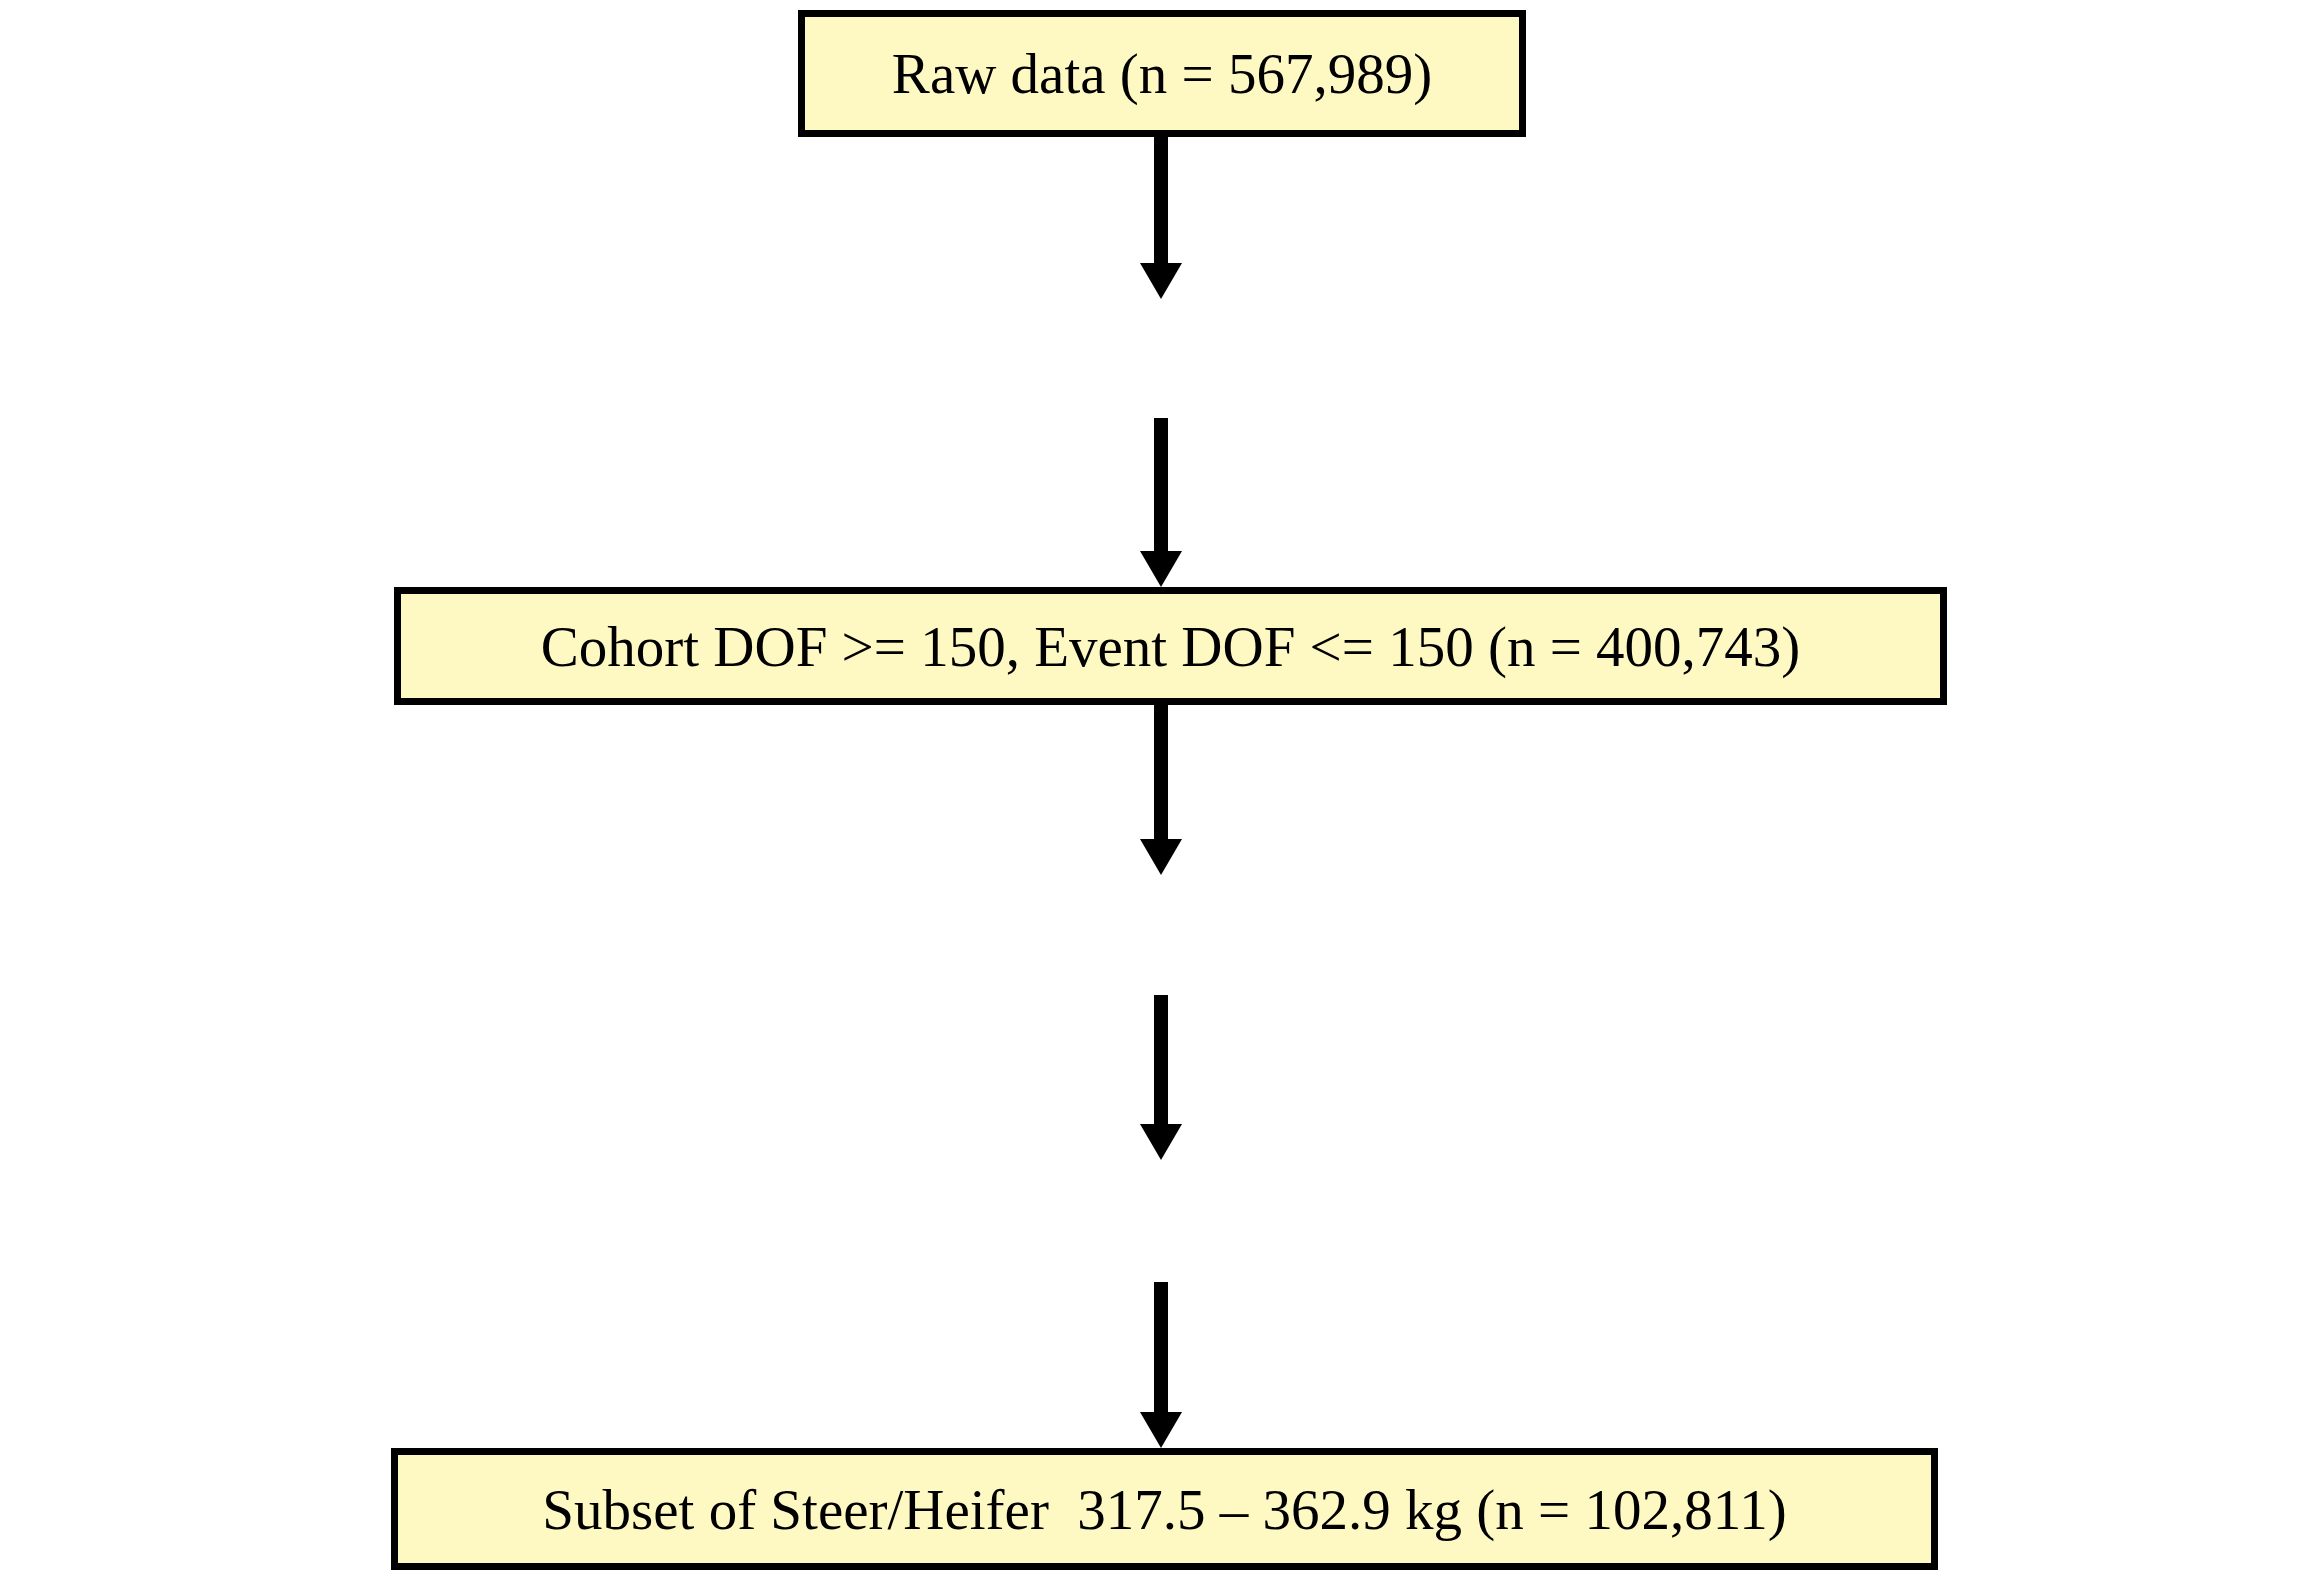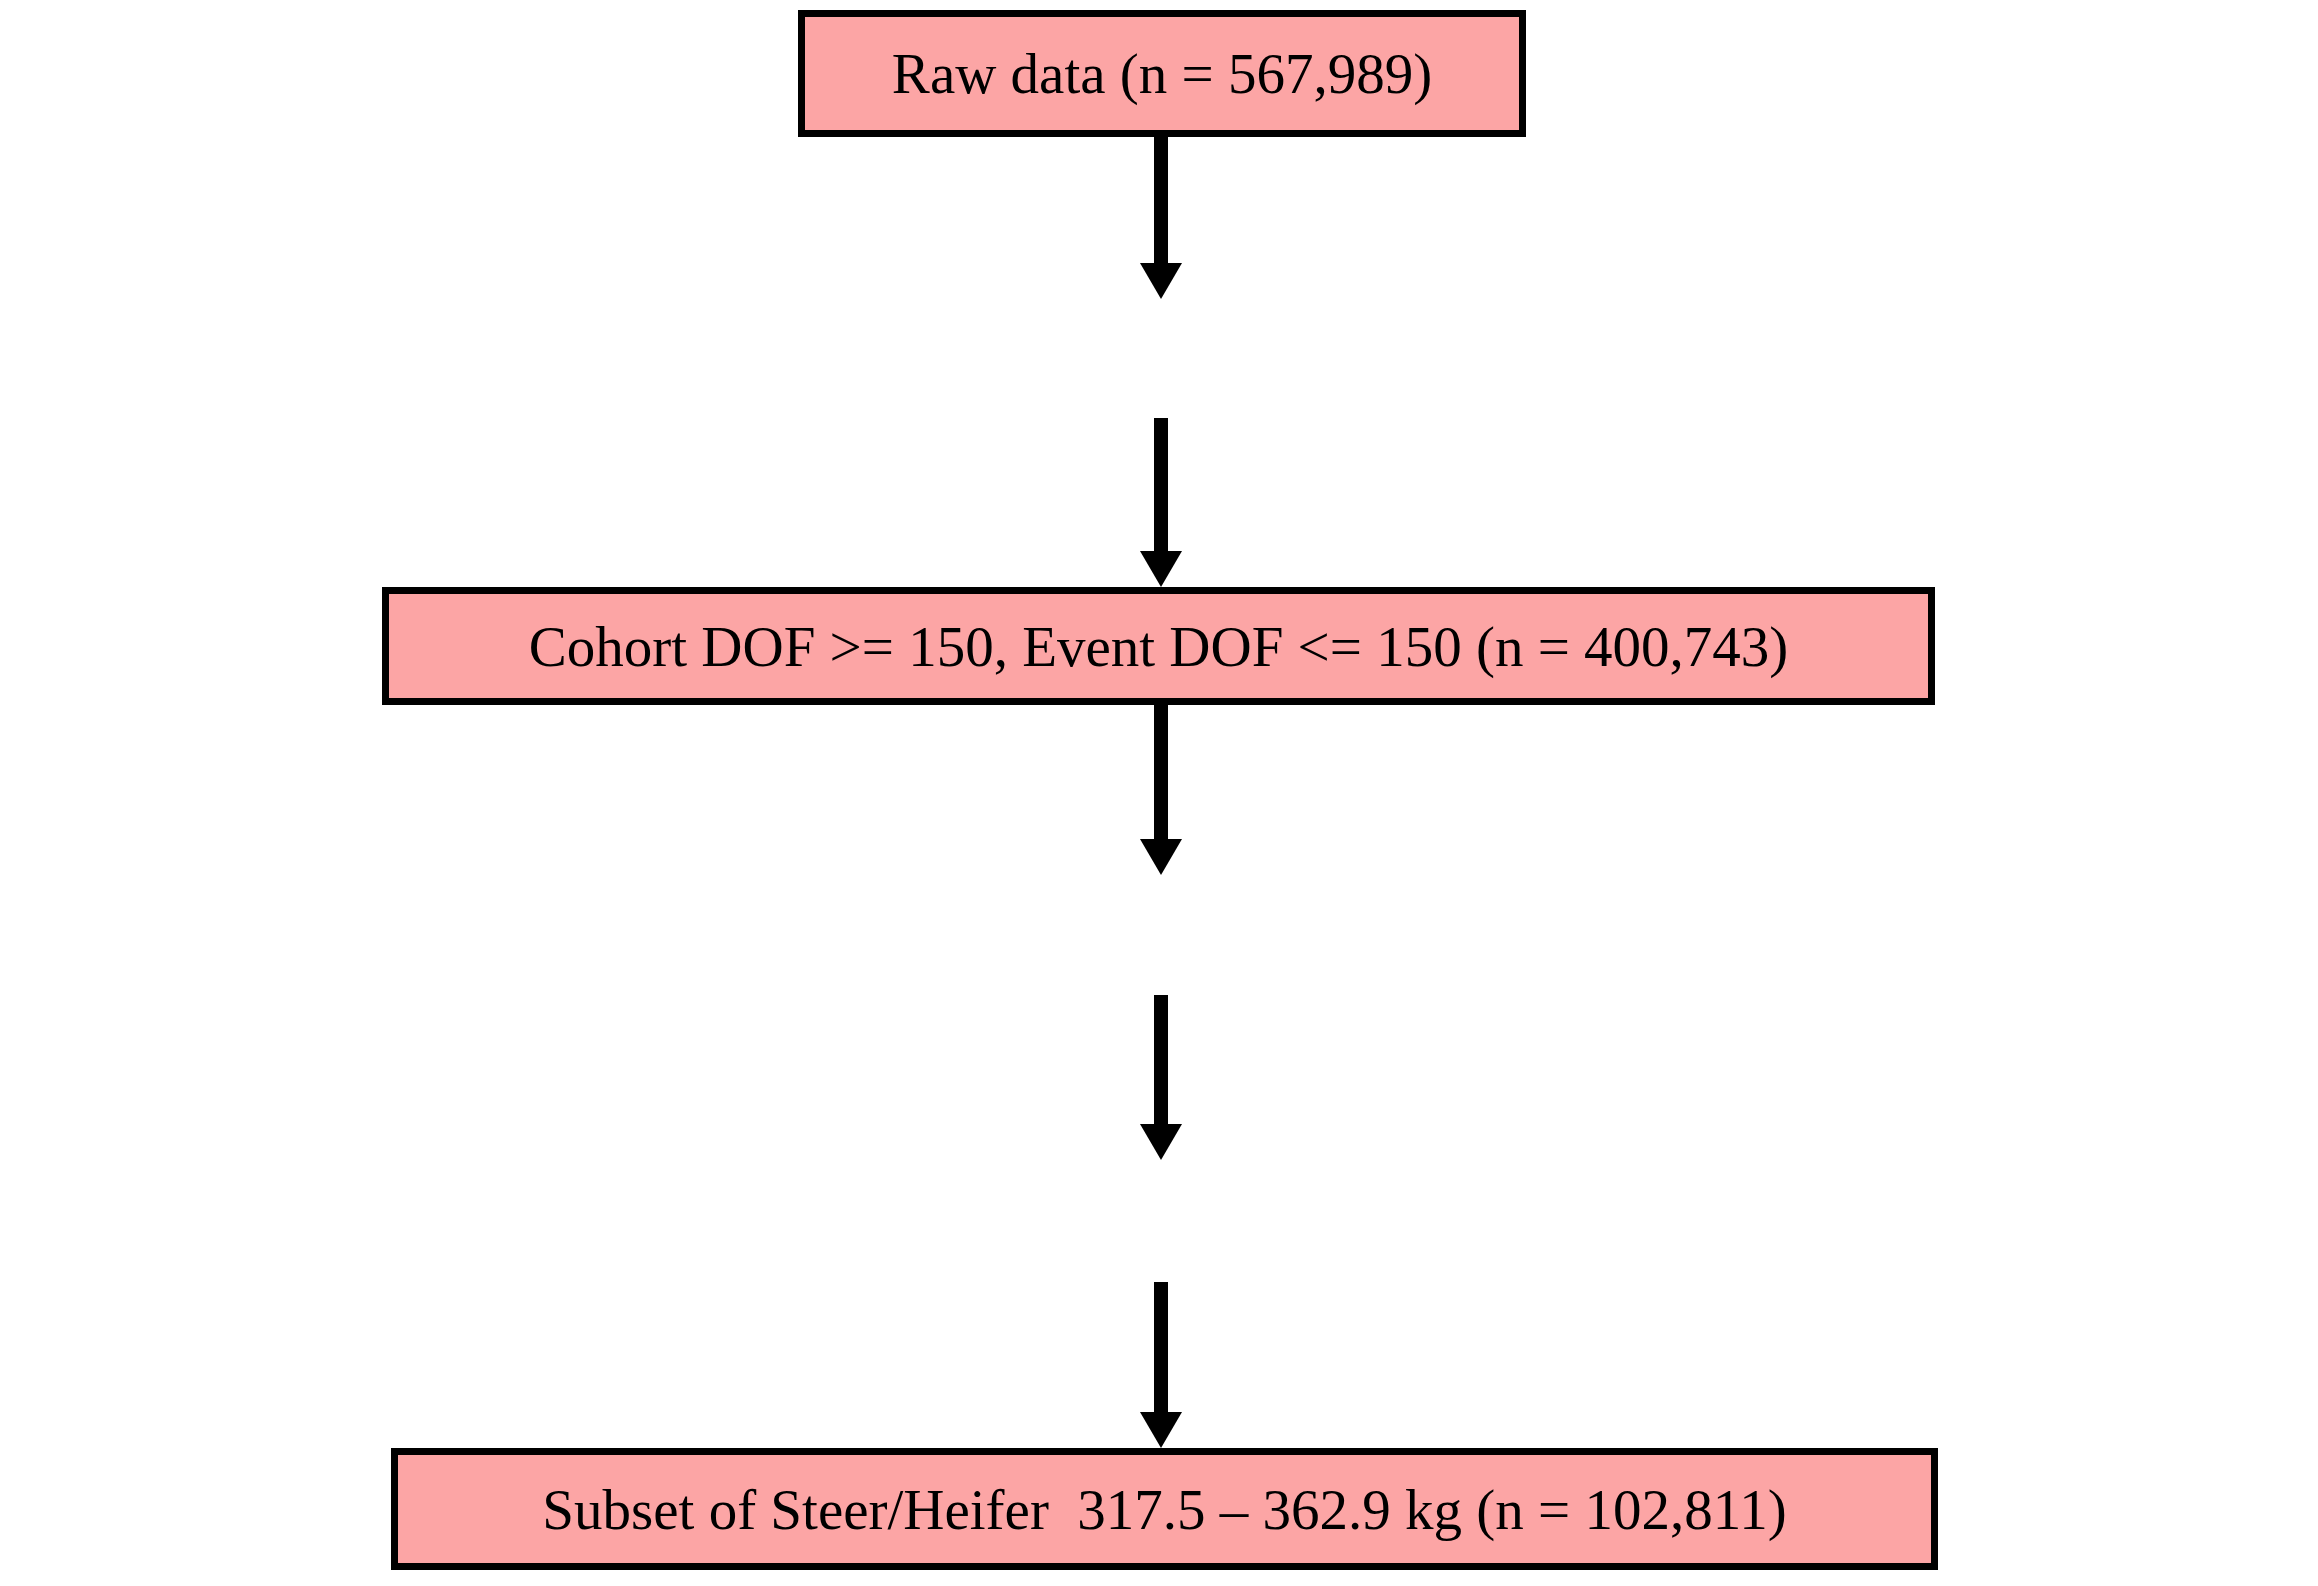--- a/index.html
+++ b/index.html
@@ -12,38 +12,38 @@
     width: 2319px;
     height: 1586px;
     background: #ffffff;
     font-family: "Liberation Serif", "DejaVu Serif", serif;
     color: #000000;
   }
   .node {
     position: absolute;
     box-sizing: border-box;
     border: 7px solid #000000;
-    background: #fca5a5;
+    background: #fef9c3;
     display: flex;
     align-items: center;
     justify-content: center;
     overflow: hidden;
   }
   .node .label {
     font-size: 57px;
     line-height: 1;
     white-space: pre;
     color: #000000;
     letter-spacing: 0px;
     padding: 0 5.6px;
   }
   
   .node-1 { left: 798px; top: 9.8px;   width: 728px; height: 127px; }
   .node-2 { left: 11px;   top: 300px;  width: 2296px; height: 120px; }
-  .node-3 { left: 382px;  top: 587px;  width: 1553px; height: 118px; }
+  .node-3 { left: 394px;  top: 587px;  width: 1553px; height: 118px; }
   .node-4 { left: 629px;  top: 875px; width: 1058px; height: 122px; }
   .node-5 { left: 694px;  top: 1160px; width: 934px; height: 123px; }
   .node-6 { left: 391px;  top: 1448px; width: 1547px; height: 122px; }
 
   
   .arrow {
     position: absolute;
     left: 1140px;
     width: 42px;
     display: flex;

